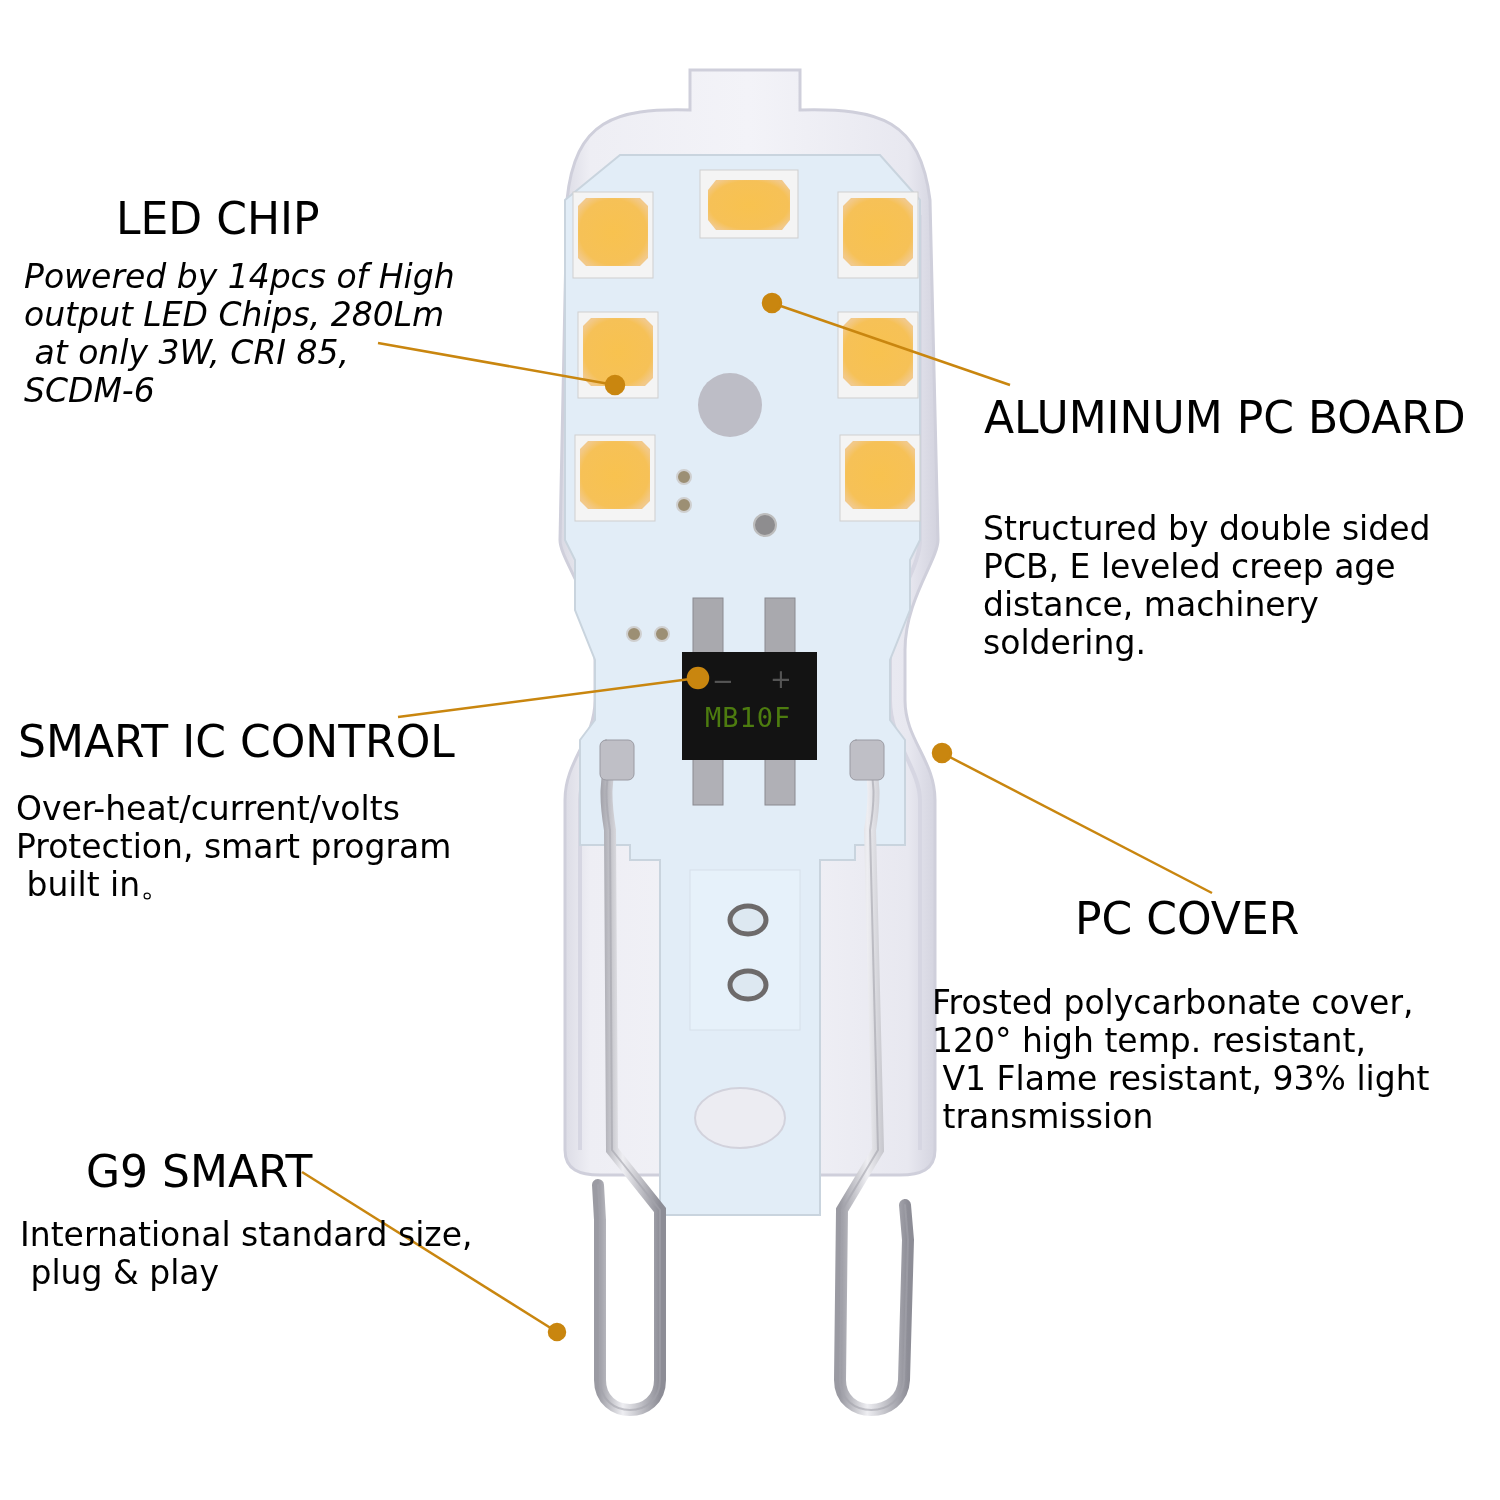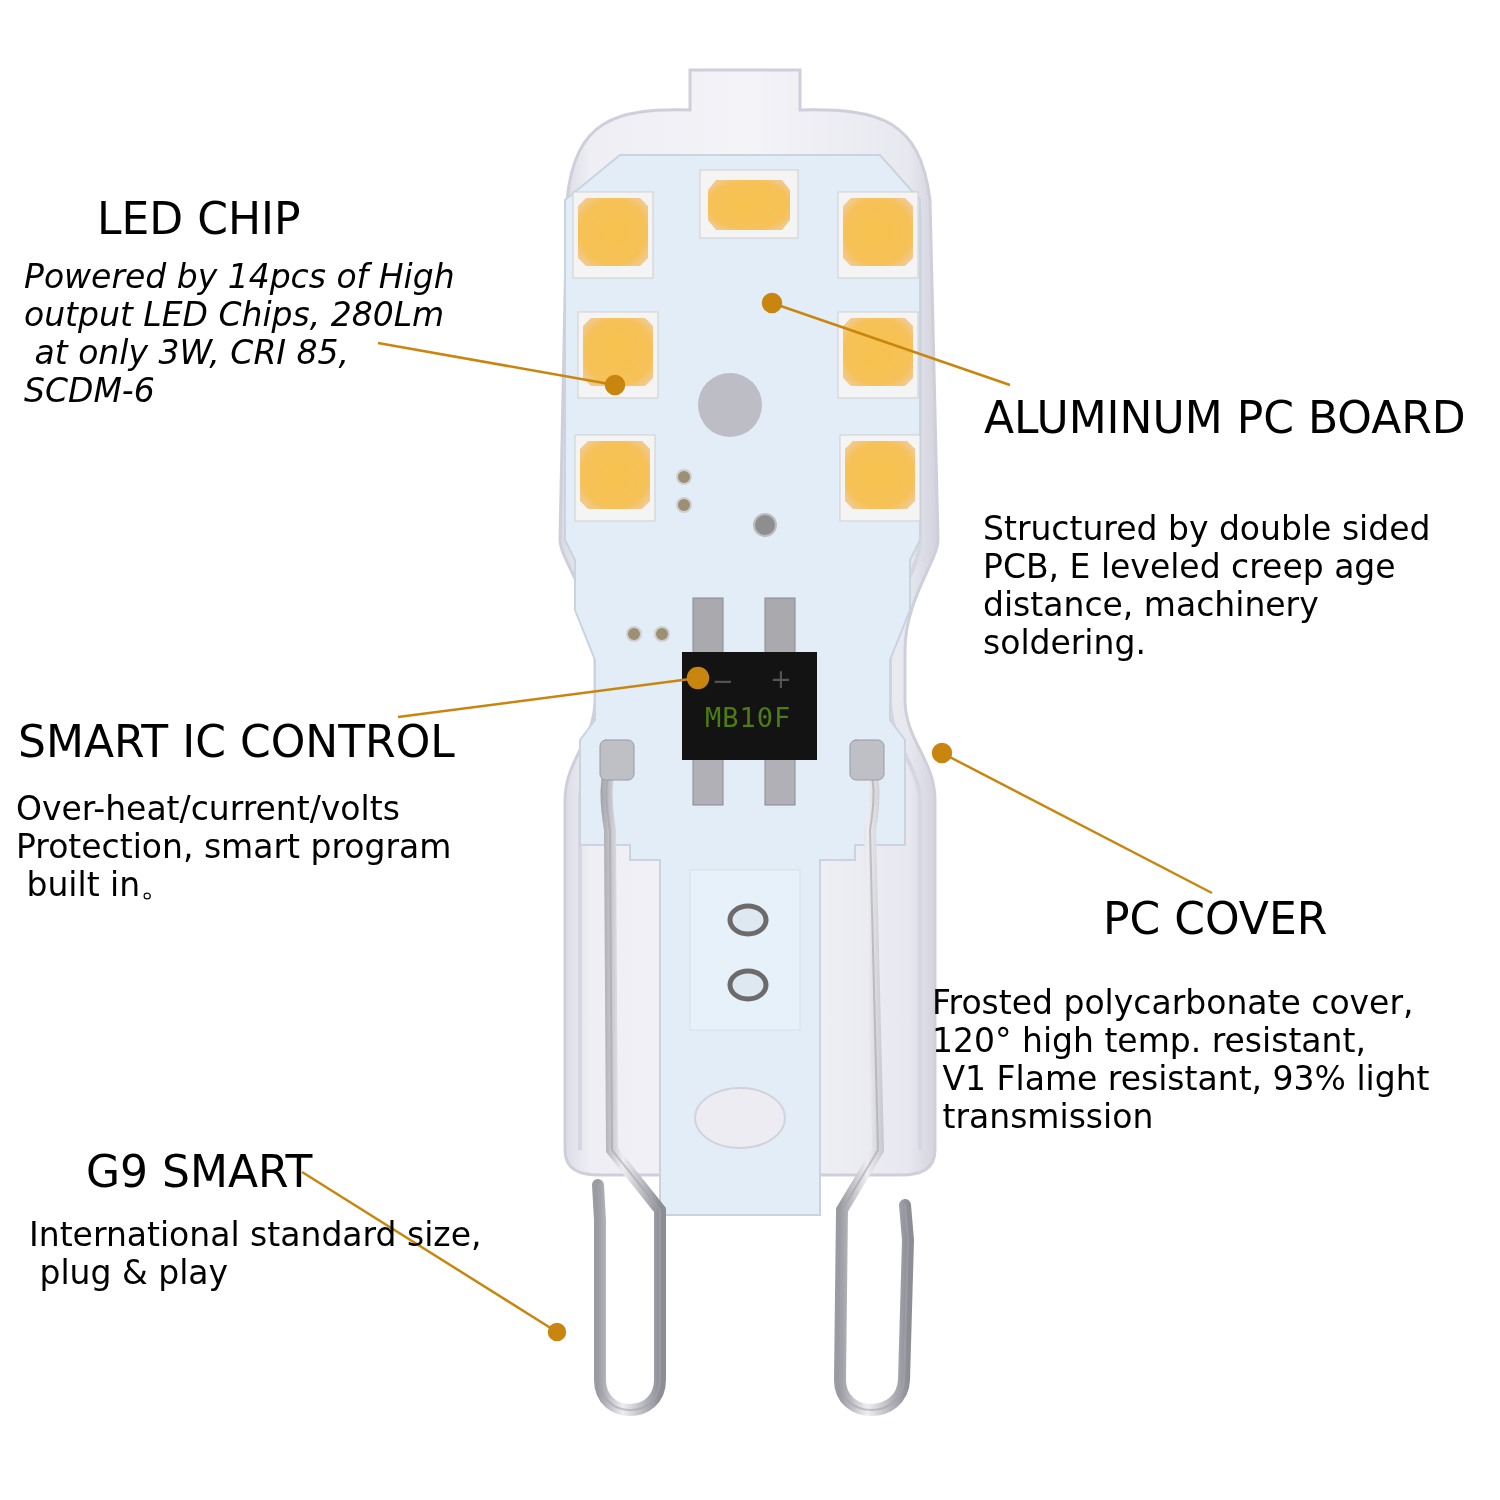--- a/index.html
+++ b/index.html
@@ -122,21 +122,21 @@
       <line x1="302" y1="1172" x2="557" y2="1332"></line>
       <circle cx="557" cy="1332" r="8"></circle>
     </g>
   </svg>
 
   <span class="pol" style="left:712px;top:666px;">−</span>
   <span class="pol" style="left:770px;top:664px;">+</span>
   <span class="chip-text" style="left:705px;top:702px;">MB10F</span>
 
   <div>
-    <div class="title" style="left:97px;top:197px;">LED CHIP</div>
+    <div class="title" style="left:116px;top:197px;">LED CHIP</div>
     <div class="desc" style="left:24px;top:258px;font-style:italic;">Powered by 14pcs of High
 output LED Chips, 280Lm
  at only 3W, CRI 85,
 SCDM-6</div>
   </div>
 
   <div>
     <div class="title" style="left:984px;top:396px;">ALUMINUM PC BOARD</div>
     <div class="desc" style="left:983px;top:510px;">Structured by double sided
 PCB, E leveled creep age
@@ -145,26 +145,26 @@
   </div>
 
   <div>
     <div class="title" style="left:18px;top:720px;text-align:center;">SMART IC CONTROL</div>
     <div class="desc" style="left:16px;top:790px;">Over-heat/current/volts
 Protection, smart program
  built in。</div>
   </div>
 
   <div>
-    <div class="title" style="left:1075px;top:897px;margin-left:28px;">PC COVER</div>
+    <div class="title" style="left:1075px;top:897px;">PC COVER</div>
     <div class="desc" style="left:932px;top:984px;">Frosted polycarbonate cover,
 120° high temp. resistant,
  V1 Flame resistant, 93% light
  transmission</div>
   </div>
 
   <div>
     <div class="title" style="left:86px;top:1150px;">G9 SMART</div>
-    <div class="desc" style="left:29px;top:1216px;">International standard size,
+    <div class="desc" style="left:20px;top:1216px;">International standard size,
  plug &amp; play</div>
   </div>
 
 </div>
 
 </body></html>

